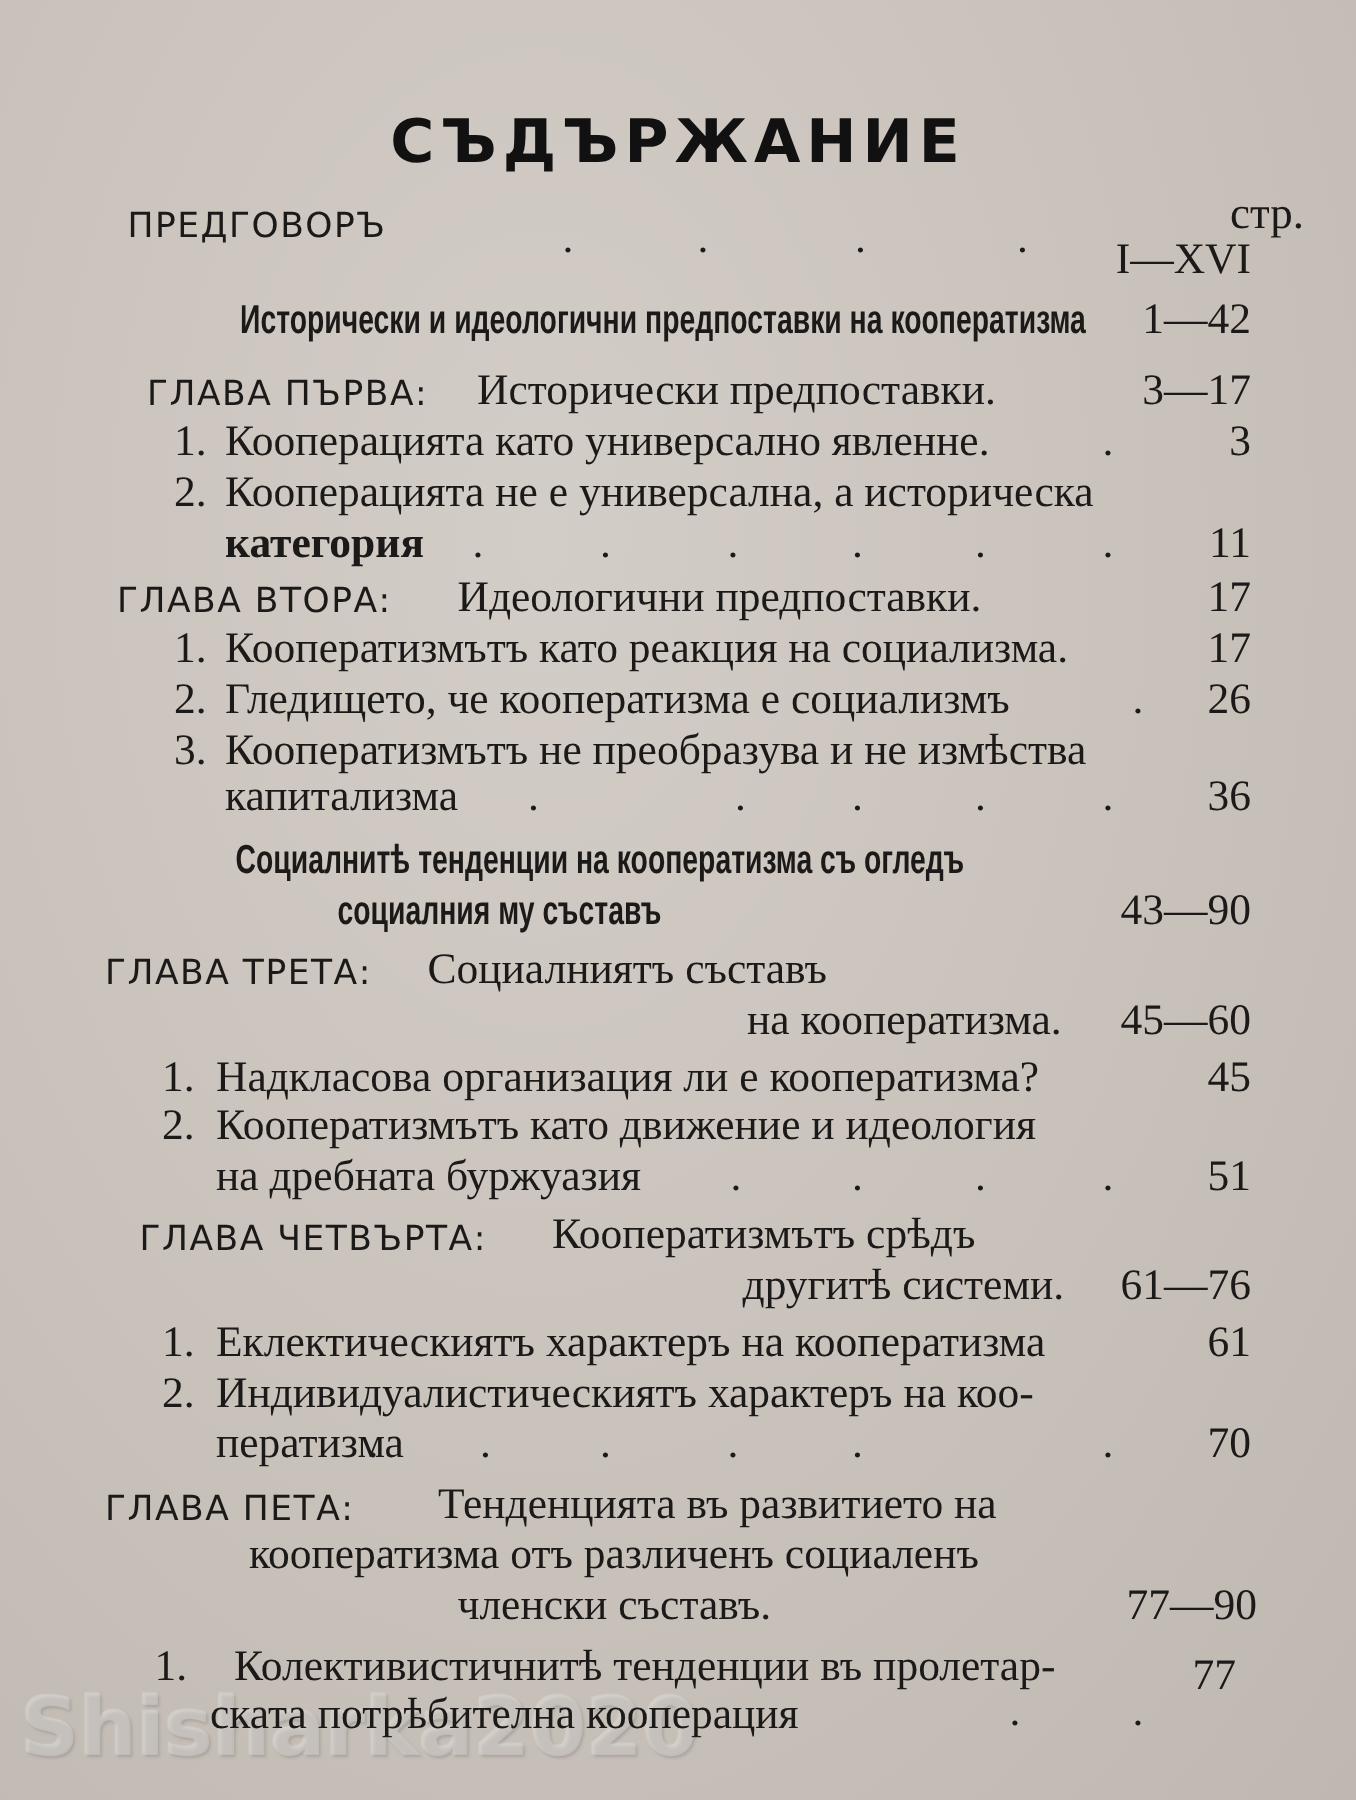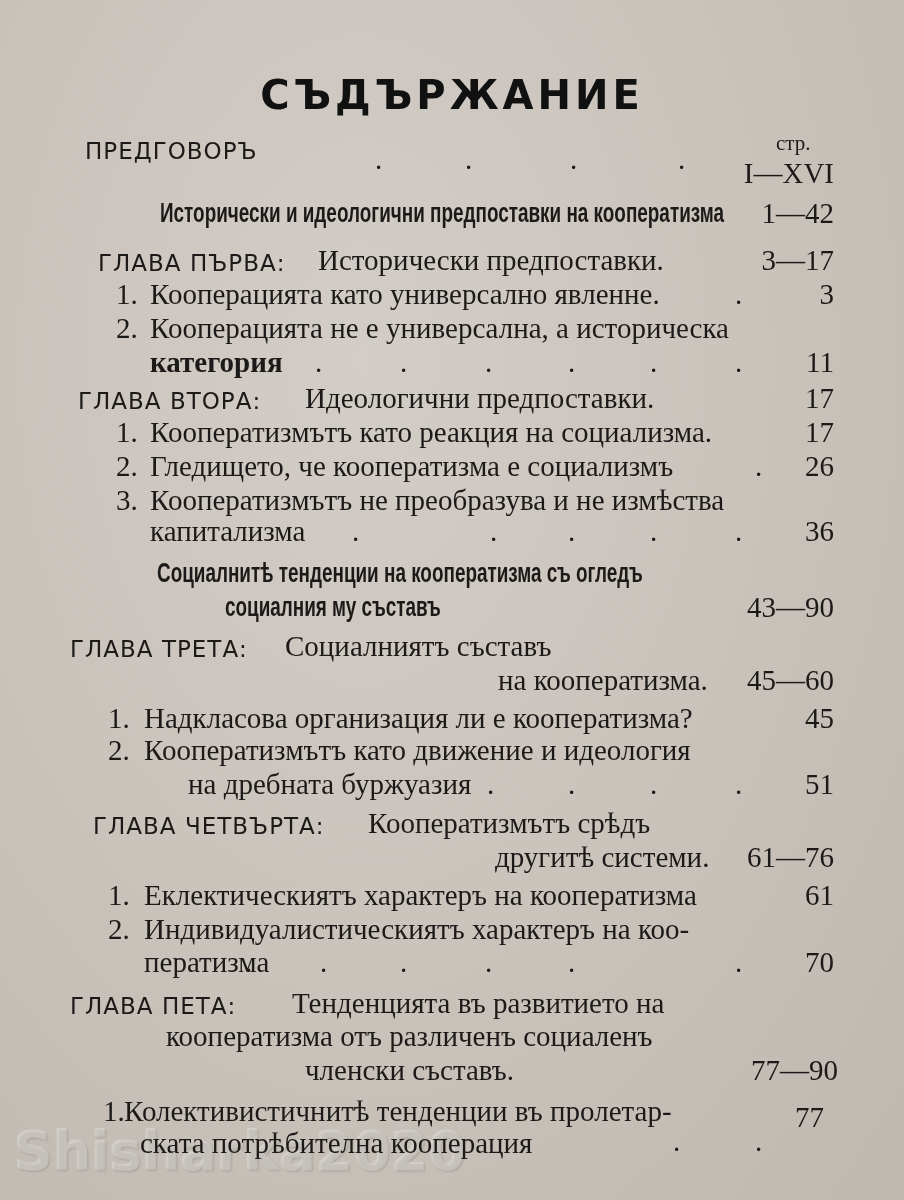--- a/index.html
+++ b/index.html
@@ -35,21 +35,21 @@
 <body>
 
 <div class="page">
 
   <div class="watermark" style="left:14px; top:1120px; font-size:54px;">Shisharka2020</div>
 
   <div class="title">СЪДЪРЖАНИЕ</div>
 
   <div class="row" style="top:128px;">
     <span class="abs caps" style="left:85px; top:6px;">ПРЕДГОВОРЪ</span>
-    <span class="abs" style="left:776px; top:-2px; font-size:21px;">стр.</span>
+    <span class="abs" style="left:820px; top:-2px; font-size:30px;">стр.</span>
   </div>
   <div class="row" style="top:156px;">
     <span class="abs" style="left:375px; top:-14px;">.</span>
     <span class="abs" style="left:465px; top:-14px;">.</span>
     <span class="abs" style="left:570px; top:-14px;">.</span>
     <span class="abs" style="left:678px; top:-14px;">.</span>
     <span class="num" style="right:70px;">I—XVI</span>
   </div>
 
   <div class="row" style="top:196px;">
@@ -132,21 +132,21 @@
   <div class="row" style="top:701px;">
     <span class="abs" style="left:108px;">1.</span>
     <span class="abs" style="left:144px;">Надкласова организация ли е кооператизма?</span>
     <span class="num">45</span>
   </div>
   <div class="row" style="top:733px;">
     <span class="abs" style="left:108px;">2.</span>
     <span class="abs" style="left:144px;">Кооператизмътъ като движение и идеология</span>
   </div>
   <div class="row" style="top:767px;">
-    <span class="abs" style="left:144px;margin-left:44px;">на дребната буржуазия</span>
+    <span class="abs" style="left:144px;">на дребната буржуазия</span>
     <span class="abs" style="left:487px;">.</span>
     <span class="abs" style="left:568px;">.</span>
     <span class="abs" style="left:650px;">.</span>
     <span class="abs" style="left:735px;">.</span>
     <span class="num">51</span>
   </div>
 
   <div class="row" style="top:806px;">
     <span class="abs caps" style="left:60px; top:3px;margin-left:33px;">ГЛАВА ЧЕТВЪРТА:</span>
     <span class="abs" style="left:368px;">Кооператизмътъ срѣдъ</span>
@@ -181,21 +181,21 @@
   </div>
   <div class="row" style="top:1019px;">
     <span class="abs" style="left:166px;">кооператизма отъ различенъ социаленъ</span>
   </div>
   <div class="row" style="top:1053px;">
     <span class="abs" style="left:305px;">членски съставъ.</span>
     <span class="num" style="right:66px;">77—90</span>
   </div>
   <div class="row" style="top:1094px;">
     <span class="abs" style="left:103px;">1.</span>
-    <span class="abs" style="left:124px;text-align:right;">Колективистичнитѣ тенденции въ пролетар-</span>
+    <span class="abs" style="left:156px;text-align:right;">Колективистичнитѣ тенденции въ пролетар-</span>
   </div>
   <div class="row" style="top:1126px;">
     <span class="abs" style="left:140px;">ската потрѣбителна кооперация</span>
     <span class="abs" style="left:673px; top:-2px;">.</span>
     <span class="abs" style="left:755px; top:-2px;">.</span>
     <span class="num" style="right:80px; top:-26px;">77</span>
   </div>
 
 </div>
 

